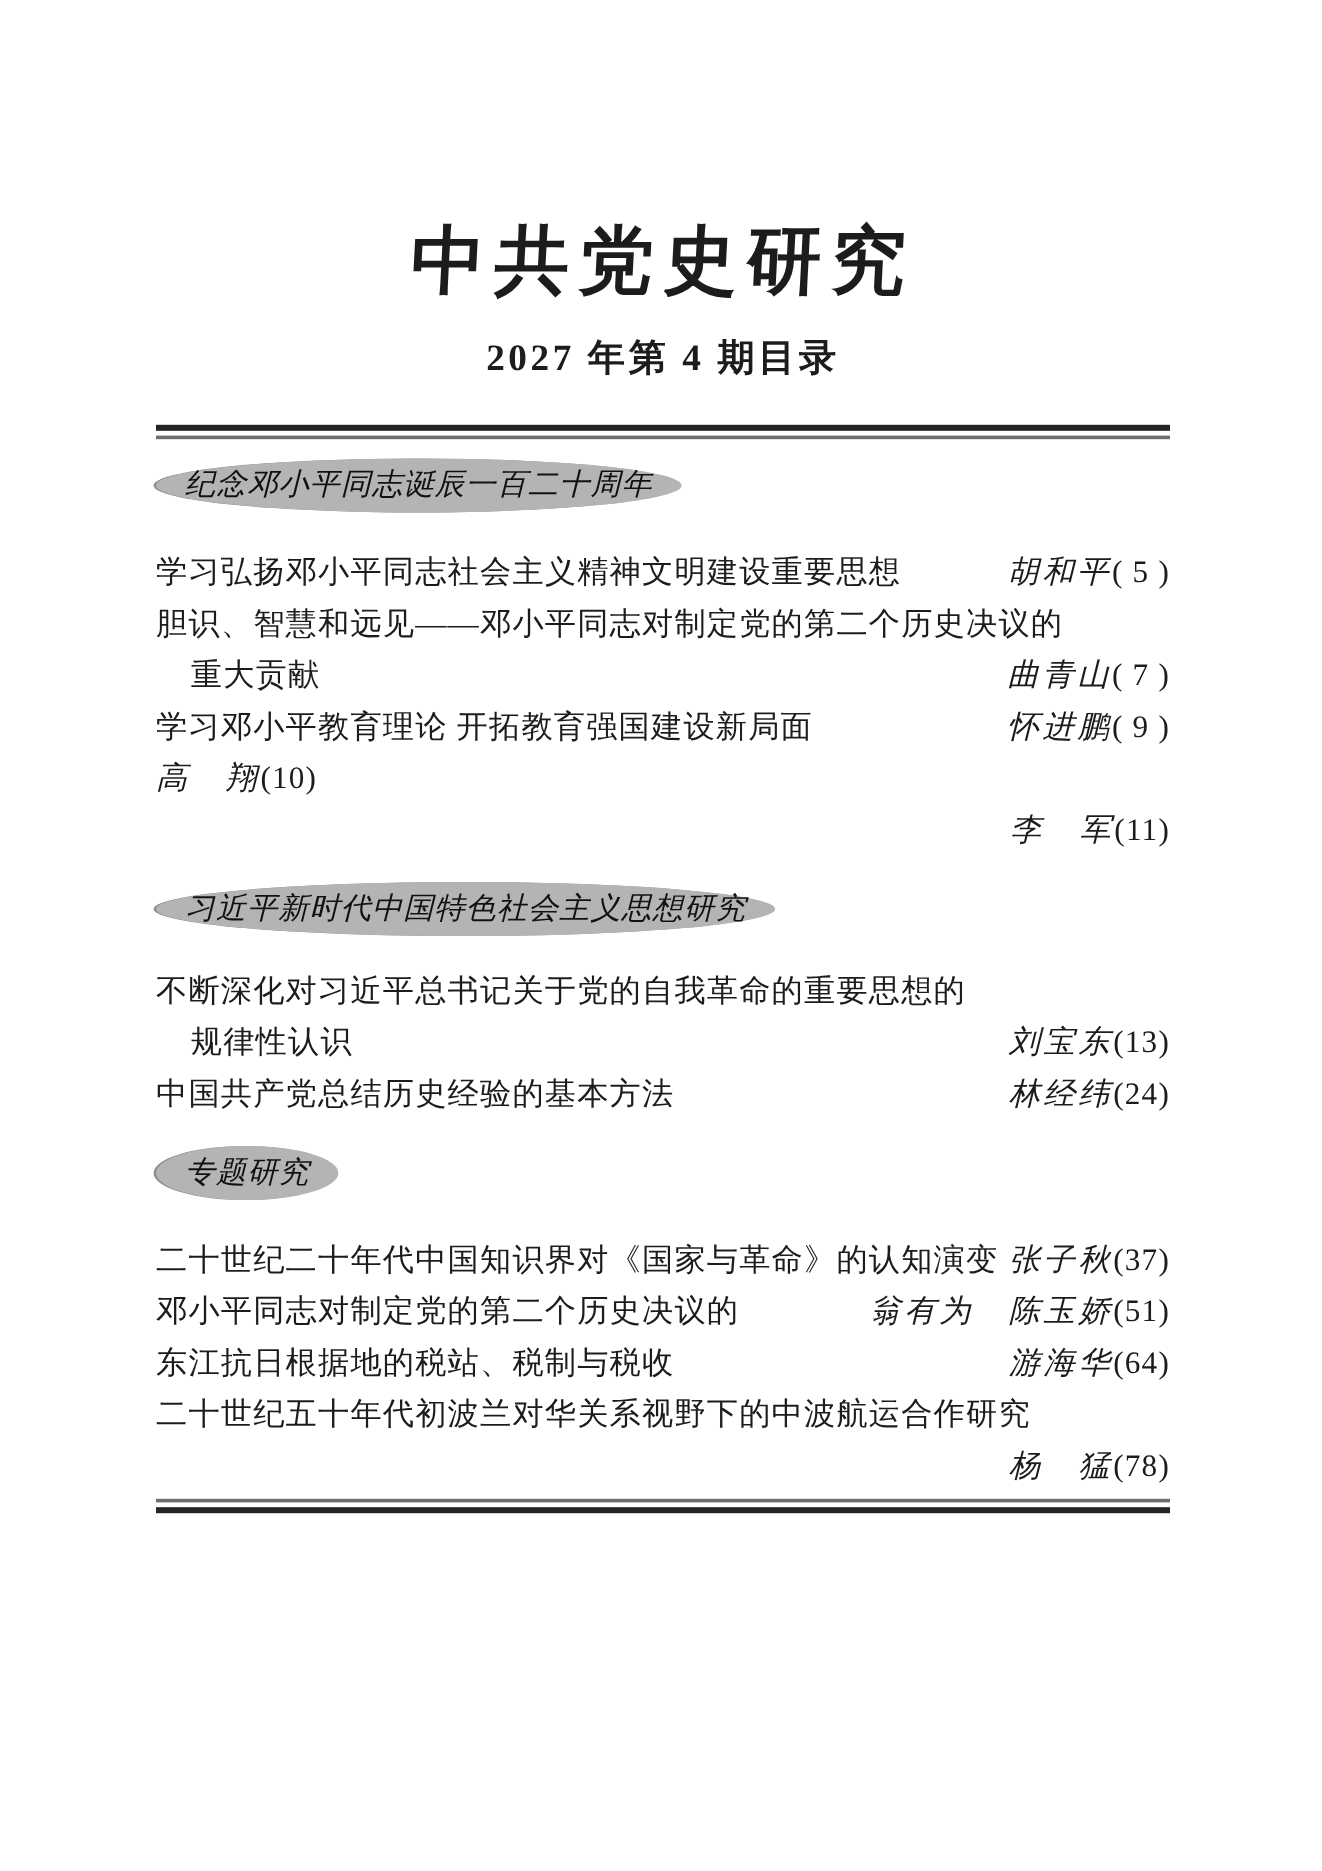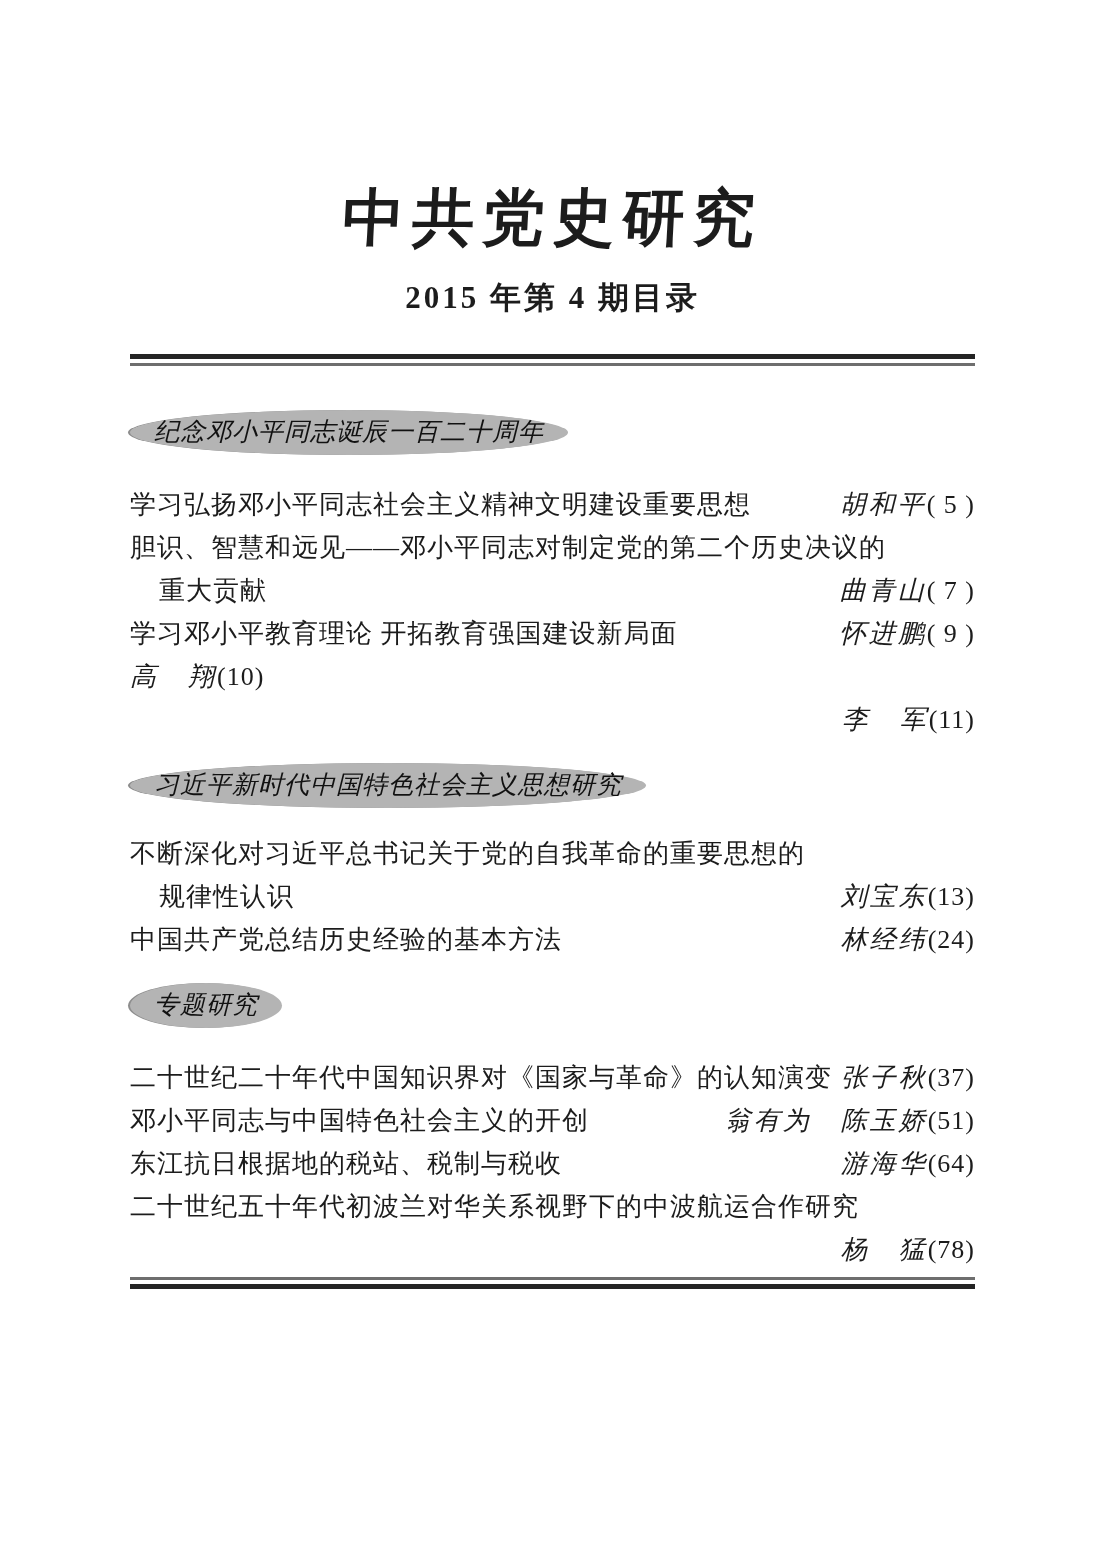--- a/index.html
+++ b/index.html
@@ -41,21 +41,21 @@
     border-top: 5px solid #242424;
     border-bottom: 3px solid #6e6e6e;
   }
   .rule-bottom {
     margin-top: 6px;
     height: 4px;
     border-top: 3px solid #6e6e6e;
     border-bottom: 5px solid #242424;
   }
   
-  .badge-row { margin-top: 44px; }
+  .badge-row { margin-top: 16px; }
   .badge-row.tight { margin-top: 22px; }
   .section-badge {
     display: inline-block;
     background: #b4b4b4;
     border-radius: 50%;
     padding: 5px 24px 7px 24px;
     font-size: 25px;
     font-style: italic;
     letter-spacing: 1px;
     color: #111;
@@ -78,21 +78,21 @@
   .byline { letter-spacing: 1px; }
   .byline .author { font-style: italic; letter-spacing: 3px; }
   .byline .pg { font-style: normal; letter-spacing: 1px; }
 </style>
 </head>
 <body>
 
 <div class="page">
 
   <div class="journal-title">中共党史研究</div>
-  <div class="issue-line">2015 年第 4 期目录</div>
+  <div class="issue-line">2027 年第 4 期目录</div>
 
   <div class="rule-top"></div>
 
   <div class="badge-row">
     <span class="section-badge">纪念邓小平同志诞辰一百二十周年</span>
   </div>
   <div class="toc">
     <div class="row">
       <span class="title">学习弘扬邓小平同志社会主义精神文明建设重要思想</span>
       <span class="byline"><span class="author">胡和平</span><span class="pg">( 5 )</span></span>
@@ -135,21 +135,21 @@
 
   <div class="badge-row tight">
     <span class="section-badge">专题研究</span>
   </div>
   <div class="toc">
     <div class="row">
       <span class="title">二十世纪二十年代中国知识界对《国家与革命》的认知演变</span>
       <span class="byline"><span class="author">张子秋</span><span class="pg">(37)</span></span>
     </div>
     <div class="row">
-      <span class="title">邓小平同志与中国特色社会主义的开创</span>
+      <span class="title">邓小平同志对制定党的第二个历史决议的</span>
       <span class="byline"><span class="author">翁有为　陈玉娇</span><span class="pg">(51)</span></span>
     </div>
     <div class="row">
       <span class="title">东江抗日根据地的税站、税制与税收</span>
       <span class="byline"><span class="author">游海华</span><span class="pg">(64)</span></span>
     </div>
     <div class="row">
       <span class="title">二十世纪五十年代初波兰对华关系视野下的中波航运合作研究</span>
     </div>
     <div class="row author-only">

